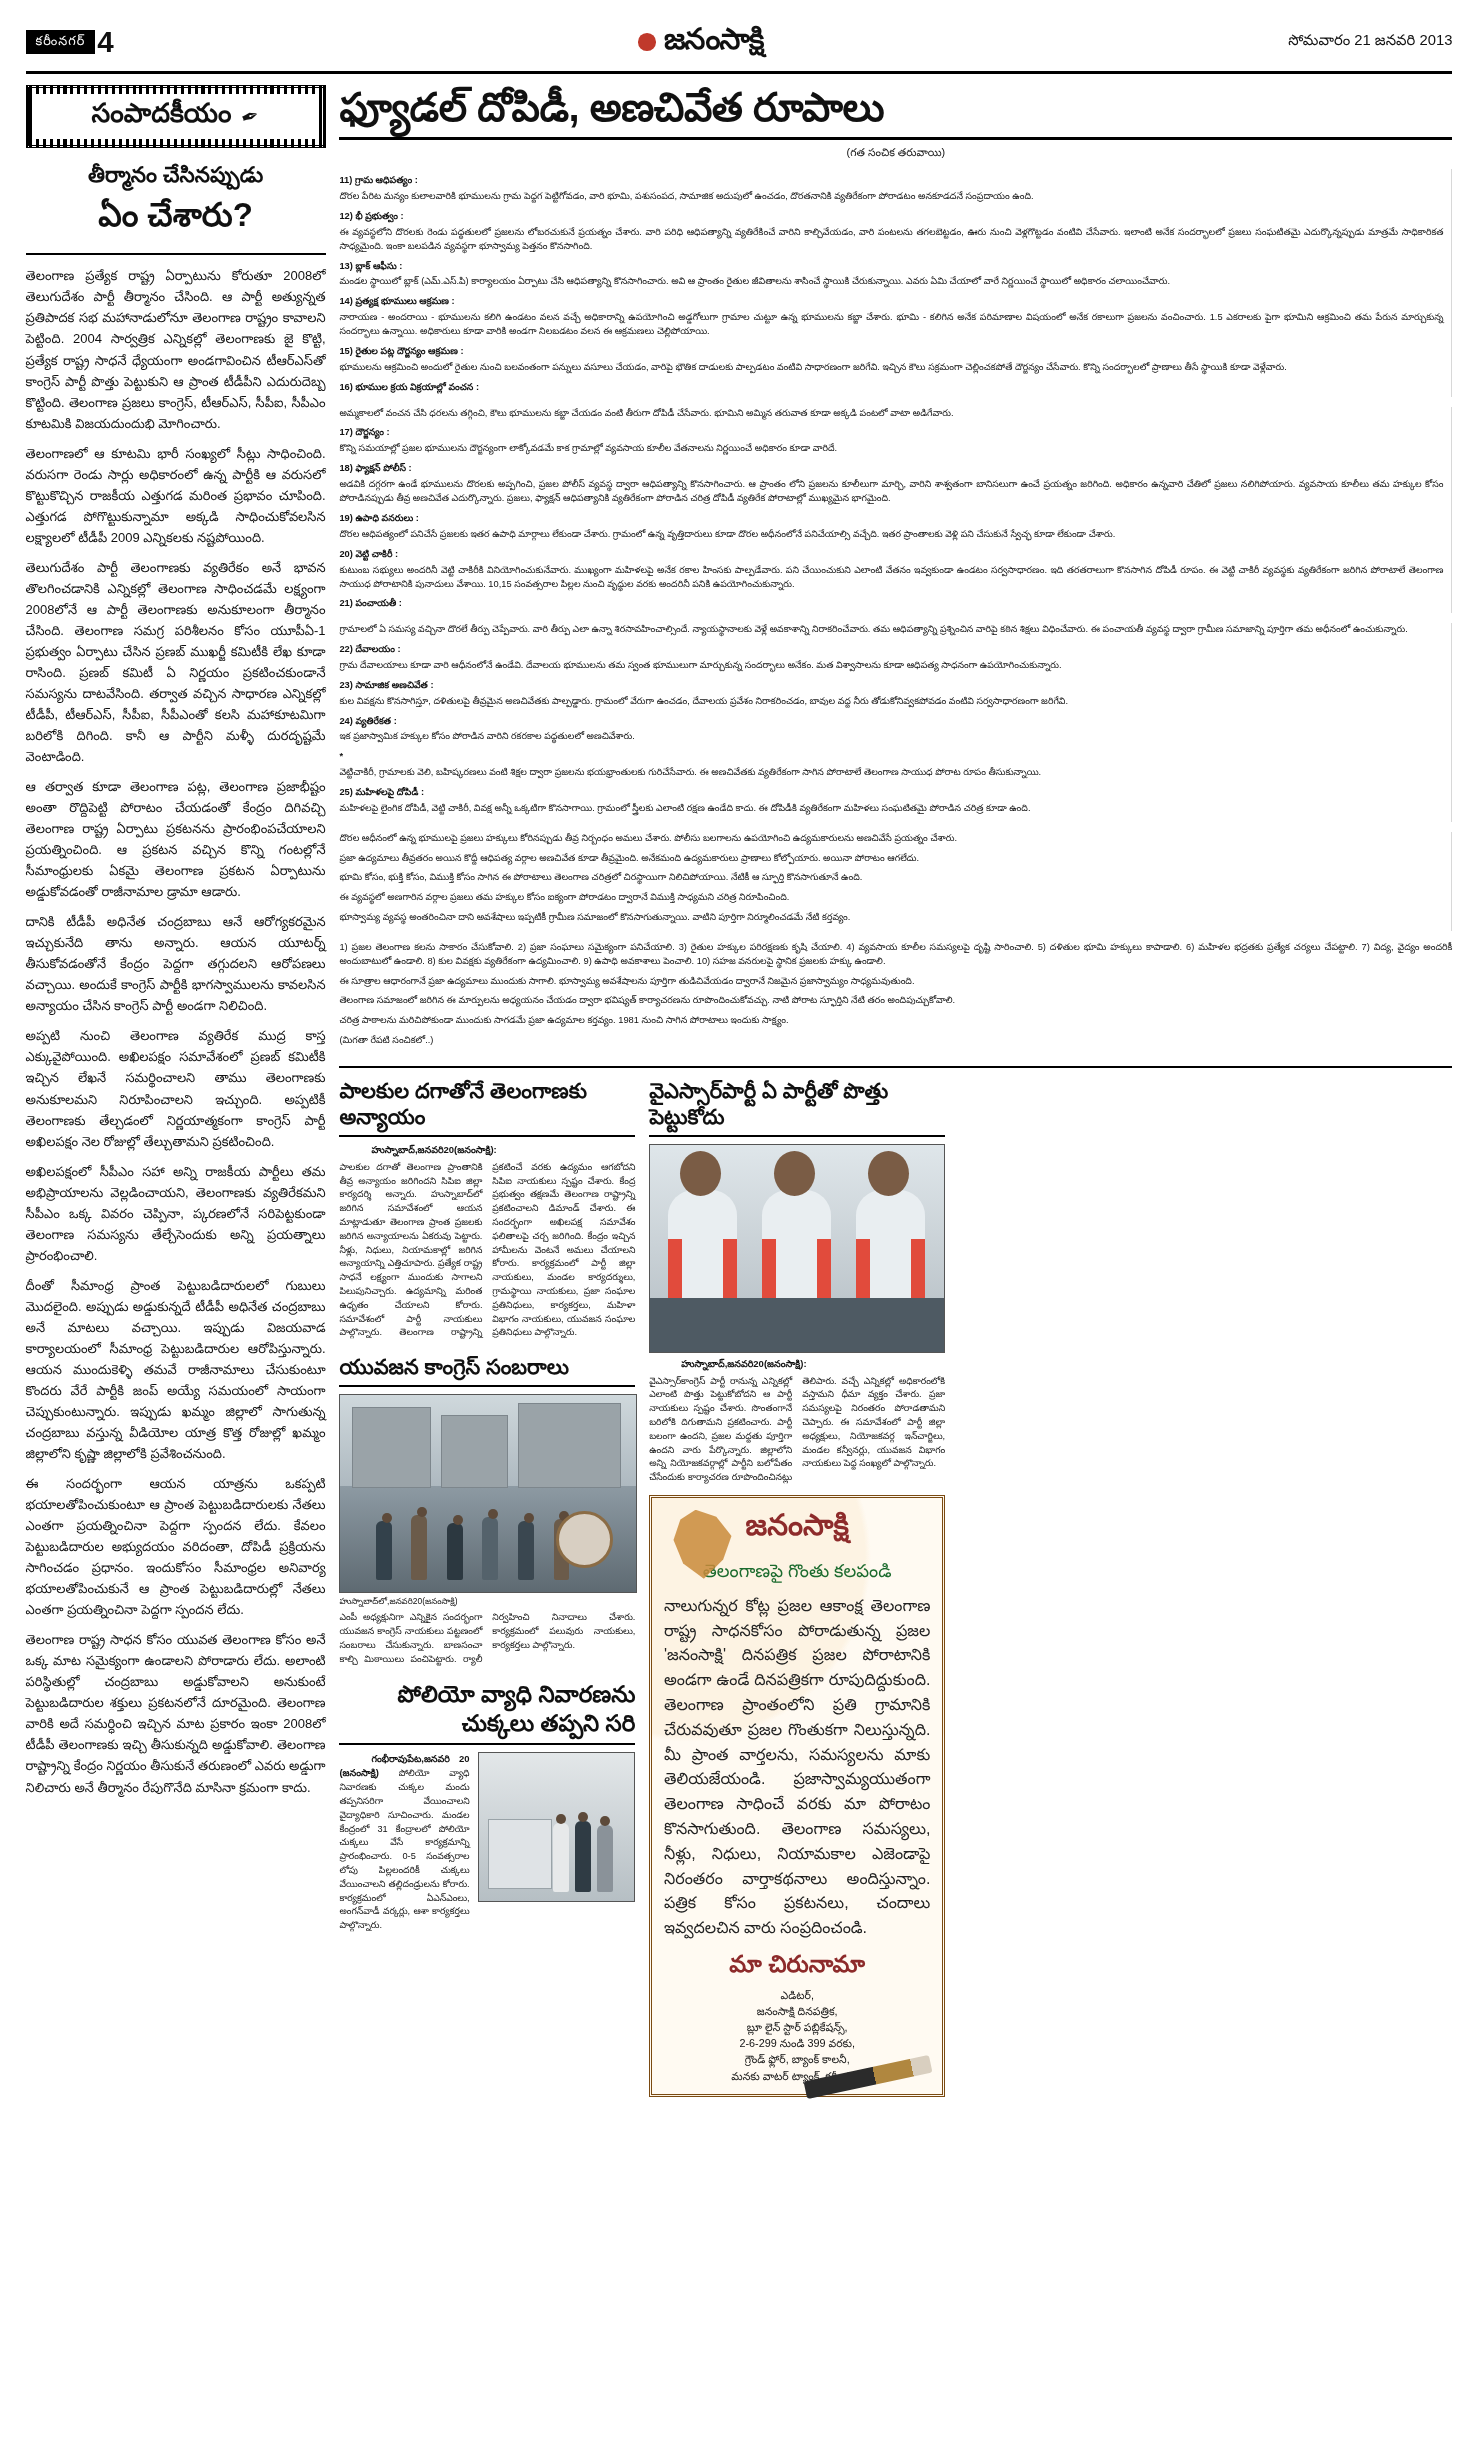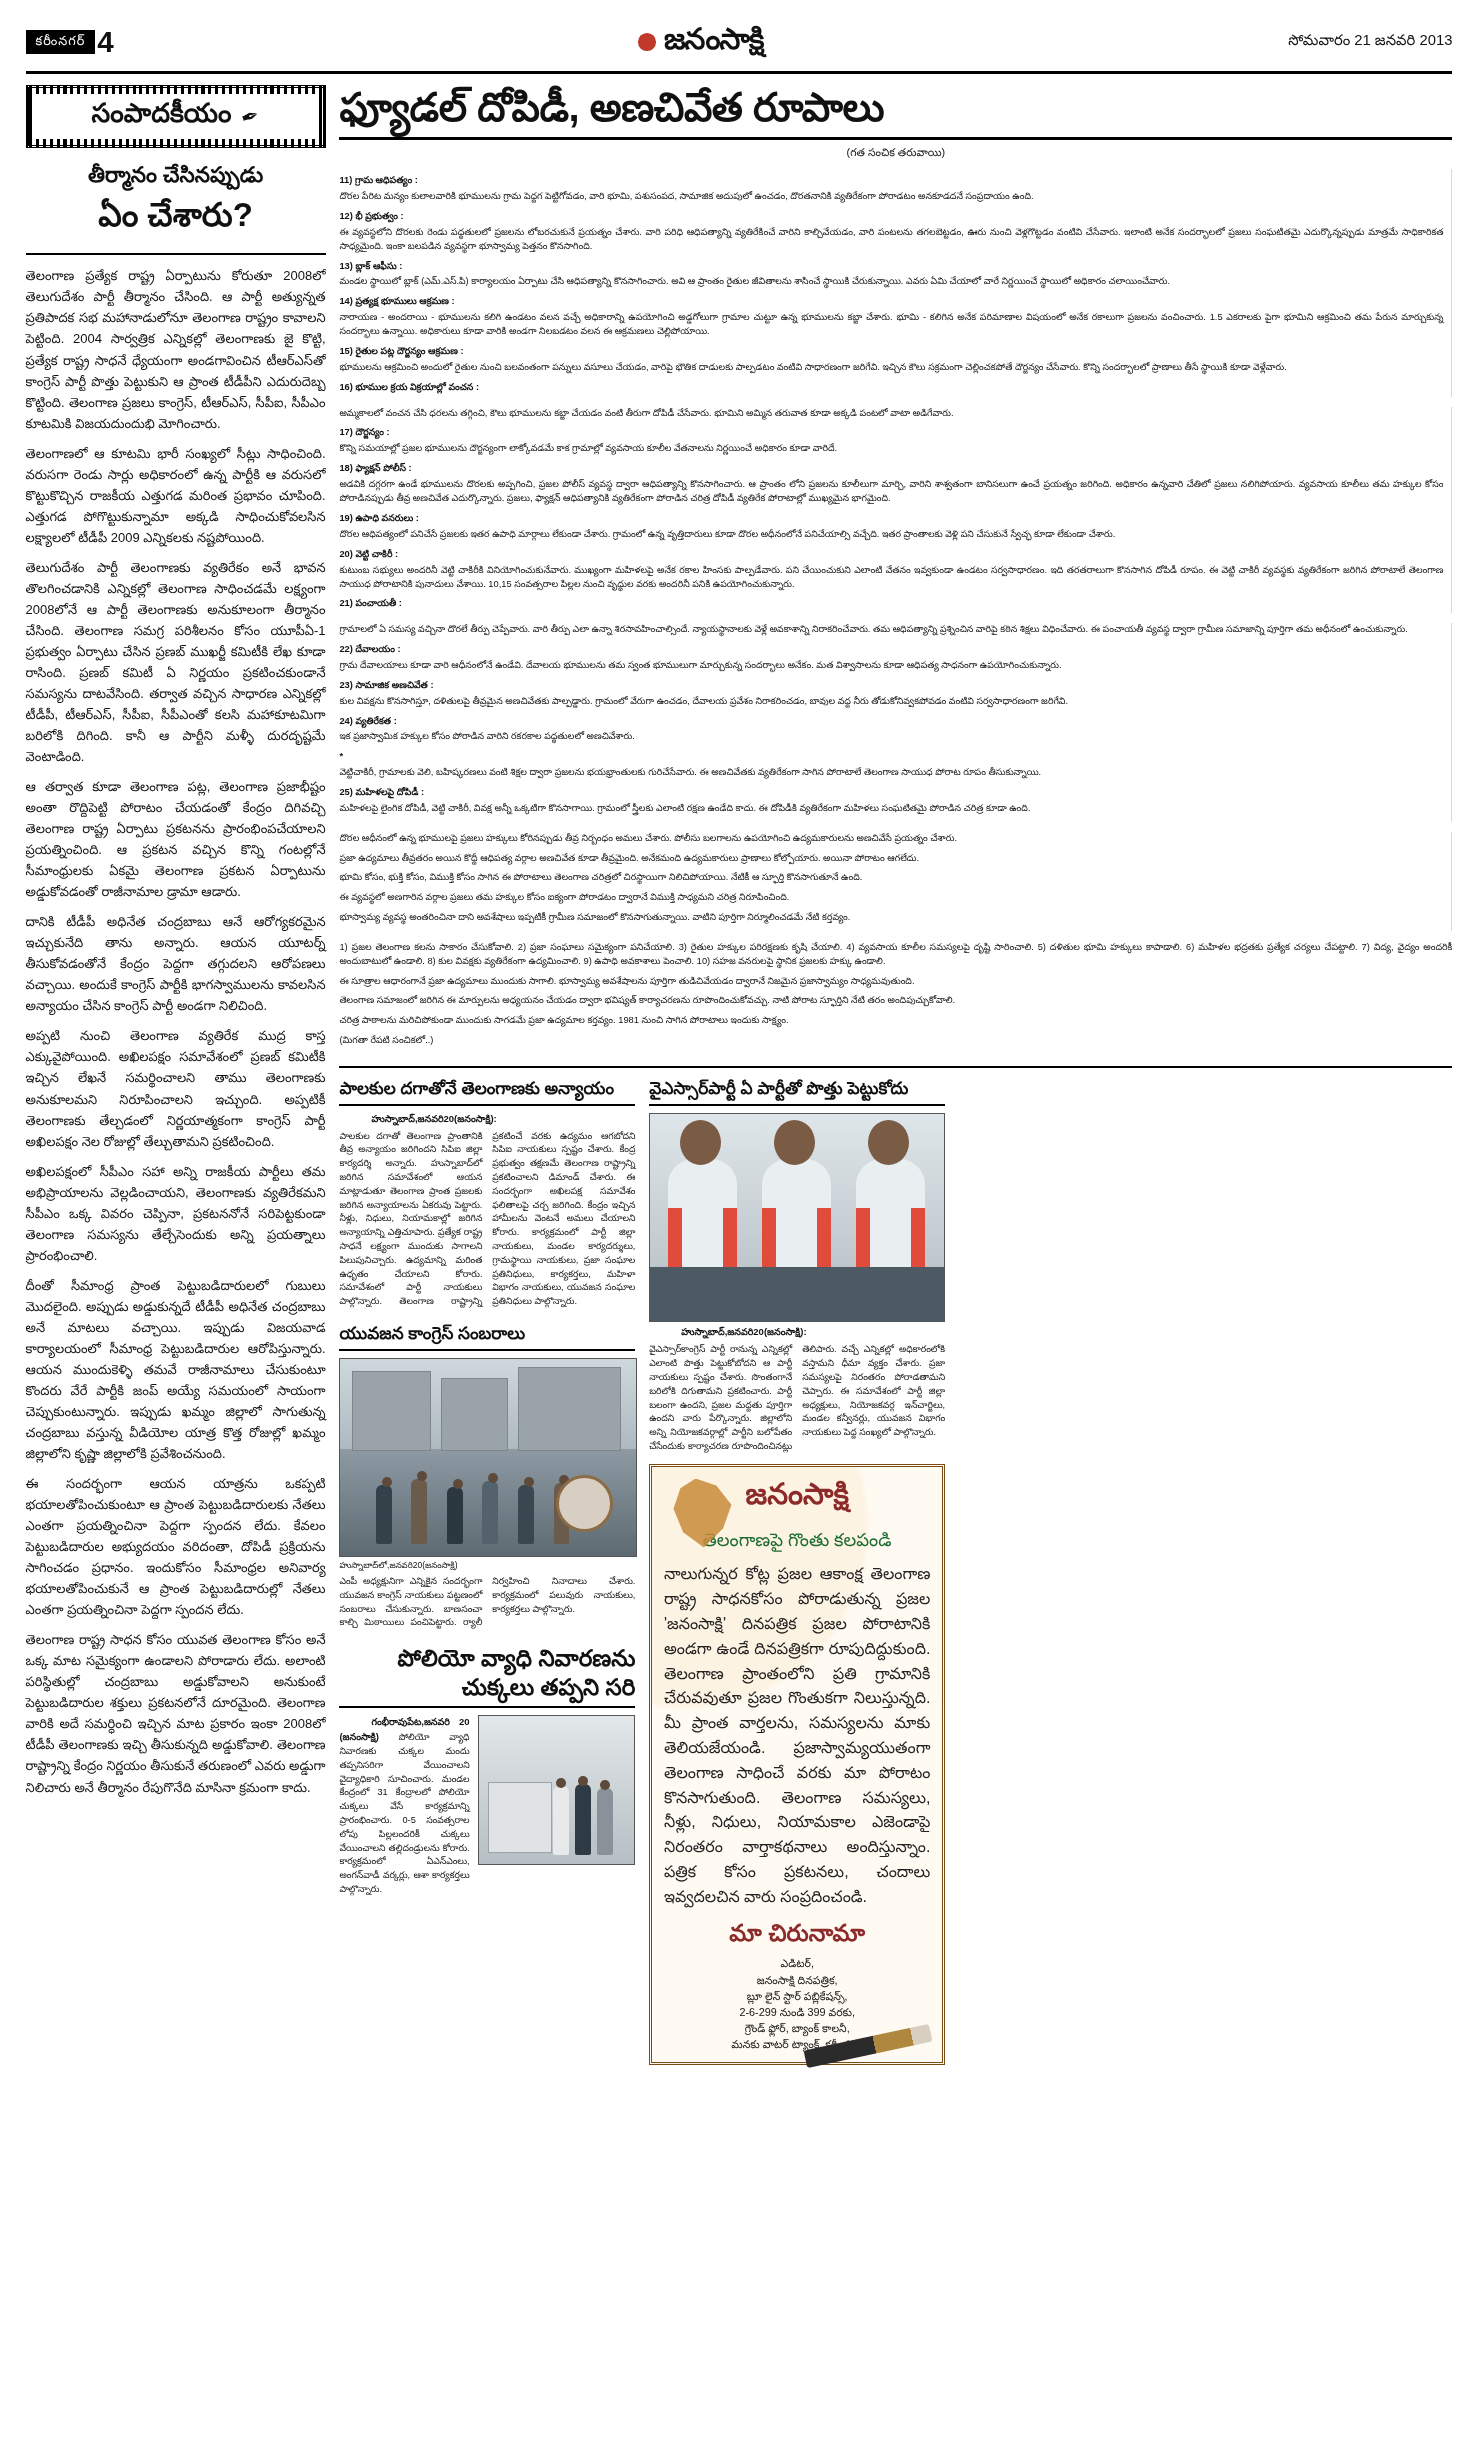--- a/index.html
+++ b/index.html
@@ -35,21 +35,21 @@
   .subhead-note{font-size:10.8px;text-align:center;margin:5.9px 0 3.9px;}
   .cols6{display:flex;gap:9.9px;margin-top:7.9px;flex-direction:column;}
   .c6{flex:1;font-size:9.3px;line-height:1.5;text-align:justify;border-right:1px solid #d8d8d8;padding-right:7.9px;}
   .c6:last-child{border-right:none;padding-right:0;}
   .c6 .sub{font-weight:bold;display:block;margin:4.9px 0 2px;}
   .c6 p{margin:0 0 5.9px 0;}
   
   .lower{display:flex;gap:13.8px;margin-top:11.8px;border-top:2px solid #000;padding-top:9.9px;}
   .lw-a{width:296px;flex:0 0 296px;}
   .lw-b{width:296px;flex:0 0 296px;}
-  .sec-title{font-size:17px;font-weight:bold;border-bottom:2px solid #000;padding-bottom:4.9px;margin-bottom:6.9px;line-height:1.25;}
+  .sec-title{font-size:21px;font-weight:bold;border-bottom:2px solid #000;padding-bottom:4.9px;margin-bottom:6.9px;line-height:1.25;}
   .sec-title.sm{font-size:23px;text-align:right;}
   .dateline{font-size:9.5px;font-weight:bold;margin-bottom:3px;margin-left:32px;}
   .txt2{column-count:2;column-gap:9.9px;font-size:9.2px;line-height:1.5;text-align:justify;}
   .txt1{font-size:9.2px;line-height:1.5;text-align:justify;}
   .photo{width:100%;background:#6c7a86;position:relative;overflow:hidden;border:1px solid #555;}
   .cap{font-size:8.5px;margin-top:3px;line-height:1.35;}
   
   .ph-sky{position:absolute;left:0;right:0;top:0;height:46%;background:linear-gradient(#cfd8dc,#aeb9c0);}
   .ph-ground{position:absolute;left:0;right:0;bottom:0;height:54%;background:linear-gradient(#8d9aa3,#5e6a72);}
   .ph-fig{position:absolute;bottom:6%;width:15.8px;border-radius:5.9px 5.9px 2px 2px;background:#33414b;}
@@ -104,21 +104,21 @@
         <div class="l1">తీర్మానం చేసినప్పుడు</div>
         <div class="l2">ఏం చేశారు?</div>
       </div>
       <div class="edit-body">
         <p>తెలంగాణ ప్రత్యేక రాష్ట్ర ఏర్పాటును కోరుతూ 2008లో తెలుగుదేశం పార్టీ తీర్మానం చేసింది. ఆ పార్టీ అత్యున్నత ప్రతిపాదక సభ మహానాడులోనూ తెలంగాణ రాష్ట్రం కావాలని పెట్టింది. 2004 సార్వత్రిక ఎన్నికల్లో తెలంగాణకు జై కొట్టి, ప్రత్యేక రాష్ట్ర సాధనే ధ్యేయంగా అండగావించిన టీఆర్ఎస్‌తో కాంగ్రెస్ పార్టీ పొత్తు పెట్టుకుని ఆ ప్రాంత టీడీపీని ఎదురుదెబ్బ కొట్టింది. తెలంగాణ ప్రజలు కాంగ్రెస్, టీఆర్ఎస్, సీపీఐ, సీపీఎం కూటమికి విజయదుందుభి మోగించారు.</p>
         <p>తెలంగాణలో ఆ కూటమి భారీ సంఖ్యలో సీట్లు సాధించింది. వరుసగా రెండు సార్లు అధికారంలో ఉన్న పార్టీకి ఆ వరుసలో కొట్టుకొచ్చిన రాజకీయ ఎత్తుగడ మరింత ప్రభావం చూపింది. ఎత్తుగడ పోగొట్టుకున్నామా అక్కడి సాధించుకోవలసిన లక్ష్యాలలో టీడీపీ 2009 ఎన్నికలకు నష్టపోయింది.</p>
         <p>తెలుగుదేశం పార్టీ తెలంగాణకు వ్యతిరేకం అనే భావన తొలగించడానికి ఎన్నికల్లో తెలంగాణ సాధించడమే లక్ష్యంగా 2008లోనే ఆ పార్టీ తెలంగాణకు అనుకూలంగా తీర్మానం చేసింది. తెలంగాణ సమగ్ర పరిశీలనం కోసం యూపీఏ-1 ప్రభుత్వం ఏర్పాటు చేసిన ప్రణబ్ ముఖర్జీ కమిటీకి లేఖ కూడా రాసింది. ప్రణబ్ కమిటీ ఏ నిర్ణయం ప్రకటించకుండానే సమస్యను దాటవేసింది. తర్వాత వచ్చిన సాధారణ ఎన్నికల్లో టీడీపీ, టీఆర్ఎస్, సీపీఐ, సీపీఎంతో కలసి మహాకూటమిగా బరిలోకి దిగింది. కానీ ఆ పార్టీని మళ్ళీ దురదృష్టమే వెంటాడింది.</p>
         <p>ఆ తర్వాత కూడా తెలంగాణ పట్ల, తెలంగాణ ప్రజాభీష్టం అంతా రొద్దిపెట్టి పోరాటం చేయడంతో కేంద్రం దిగివచ్చి తెలంగాణ రాష్ట్ర ఏర్పాటు ప్రకటనను ప్రారంభింపచేయాలని ప్రయత్నించింది. ఆ ప్రకటన వచ్చిన కొన్ని గంటల్లోనే సీమాంధ్రులకు ఏకమై తెలంగాణ ప్రకటన ఏర్పాటును అడ్డుకోవడంతో రాజీనామాల డ్రామా ఆడారు.</p>
         <p>దానికి టీడీపీ అధినేత చంద్రబాబు ఆనే ఆరోగ్యకరమైన ఇచ్చుకునేది తాను అన్నారు. ఆయన యూటర్న్ తీసుకోవడంతోనే కేంద్రం పెద్దగా తగ్గుదలని ఆరోపణలు వచ్చాయి. అందుకే కాంగ్రెస్ పార్టీకి భాగస్వాములను కావలసిన అన్యాయం చేసిన కాంగ్రెస్ పార్టీ అండగా నిలిచింది.</p>
         <p>అప్పటి నుంచి తెలంగాణ వ్యతిరేక ముద్ర కాస్త ఎక్కువైపోయింది. అఖిలపక్షం సమావేశంలో ప్రణబ్ కమిటీకి ఇచ్చిన లేఖనే సమర్థించాలని తాము తెలంగాణకు అనుకూలమని నిరూపించాలని ఇచ్చుంది. అప్పటికీ తెలంగాణకు తేల్చడంలో నిర్ణయాత్మకంగా కాంగ్రెస్ పార్టీ అఖిలపక్షం నెల రోజుల్లో తేల్చుతామని ప్రకటించింది.</p>
-        <p>అఖిలపక్షంలో సీపీఎం సహా అన్ని రాజకీయ పార్టీలు తమ అభిప్రాయాలను వెల్లడించాయని, తెలంగాణకు వ్యతిరేకమని సీపీఎం ఒక్క వివరం చెప్పినా, ప్రకటననోనే సరిపెట్టకుండా తెలంగాణ సమస్యను తేల్చేసెందుకు అన్ని ప్రయత్నాలు ప్రారంభించాలి.</p>
+        <p>అఖిలపక్షంలో సీపీఎం సహా అన్ని రాజకీయ పార్టీలు తమ అభిప్రాయాలను వెల్లడించాయని, తెలంగాణకు వ్యతిరేకమని సీపీఎం ఒక్క వివరం చెప్పినా, ప్కరణలోనే సరిపెట్టకుండా తెలంగాణ సమస్యను తేల్చేసెందుకు అన్ని ప్రయత్నాలు ప్రారంభించాలి.</p>
         <p>దీంతో సీమాంధ్ర ప్రాంత పెట్టుబడిదారులలో గుబులు మొదలైంది. అప్పుడు అడ్డుకున్నదే టీడీపీ అధినేత చంద్రబాబు అనే మాటలు వచ్చాయి. ఇప్పుడు విజయవాడ కార్యాలయంలో సీమాంధ్ర పెట్టుబడిదారుల ఆరోపిస్తున్నారు. ఆయన ముందుకెళ్ళి తమవే రాజీనామాలు చేసుకుంటూ కొందరు వేరే పార్టీకి జంప్ అయ్యే సమయంలో సాయంగా చెప్పుకుంటున్నారు. ఇప్పుడు ఖమ్మం జిల్లాలో సాగుతున్న చంద్రబాబు వస్తున్న వీడియోల యాత్ర కొత్త రోజుల్లో ఖమ్మం జిల్లాలోని కృష్ణా జిల్లాలోకి ప్రవేశించనుంది.</p>
         <p>ఈ సందర్భంగా ఆయన యాత్రను ఒకప్పటి భయాలతోపించుకుంటూ ఆ ప్రాంత పెట్టుబడిదారులకు నేతలు ఎంతగా ప్రయత్నించినా పెద్దగా స్పందన లేదు. కేవలం పెట్టుబడిదారుల అభ్యుదయం వరిదంతా, దోపిడీ ప్రక్రియను సాగించడం ప్రధానం. ఇందుకోసం సీమాంధ్రల అనివార్య భయాలతోపించుకునే ఆ ప్రాంత పెట్టుబడిదారుల్లో నేతలు ఎంతగా ప్రయత్నించినా పెద్దగా స్పందన లేదు.</p>
         <p>తెలంగాణ రాష్ట్ర సాధన కోసం యువత తెలంగాణ కోసం అనే ఒక్క మాట సమైక్యంగా ఉండాలని పోరాడారు లేదు. అలాంటి పరిస్థితుల్లో చంద్రబాబు అడ్డుకోవాలని అనుకుంటే పెట్టుబడిదారుల శక్తులు ప్రకటనలోనే దూరమైంది. తెలంగాణ వారికి అదే సమర్ధించి ఇచ్చిన మాట ప్రకారం ఇంకా 2008లో టీడీపీ తెలంగాణకు ఇచ్చి తీసుకున్నది అడ్డుకోవాలి. తెలంగాణ రాష్ట్రాన్ని కేంద్రం నిర్ణయం తీసుకునే తరుణంలో ఎవరు అడ్డుగా నిలిచారు అనే తీర్మానం రేపుగొనేది మాసినా క్రమంగా కాదు.</p>
       </div>
     </div>
 
     <div class="col-main">
 
       <div class="main-head">
         <h1>ఫ్యూడల్ దోపిడీ, అణచివేత రూపాలు</h1>

